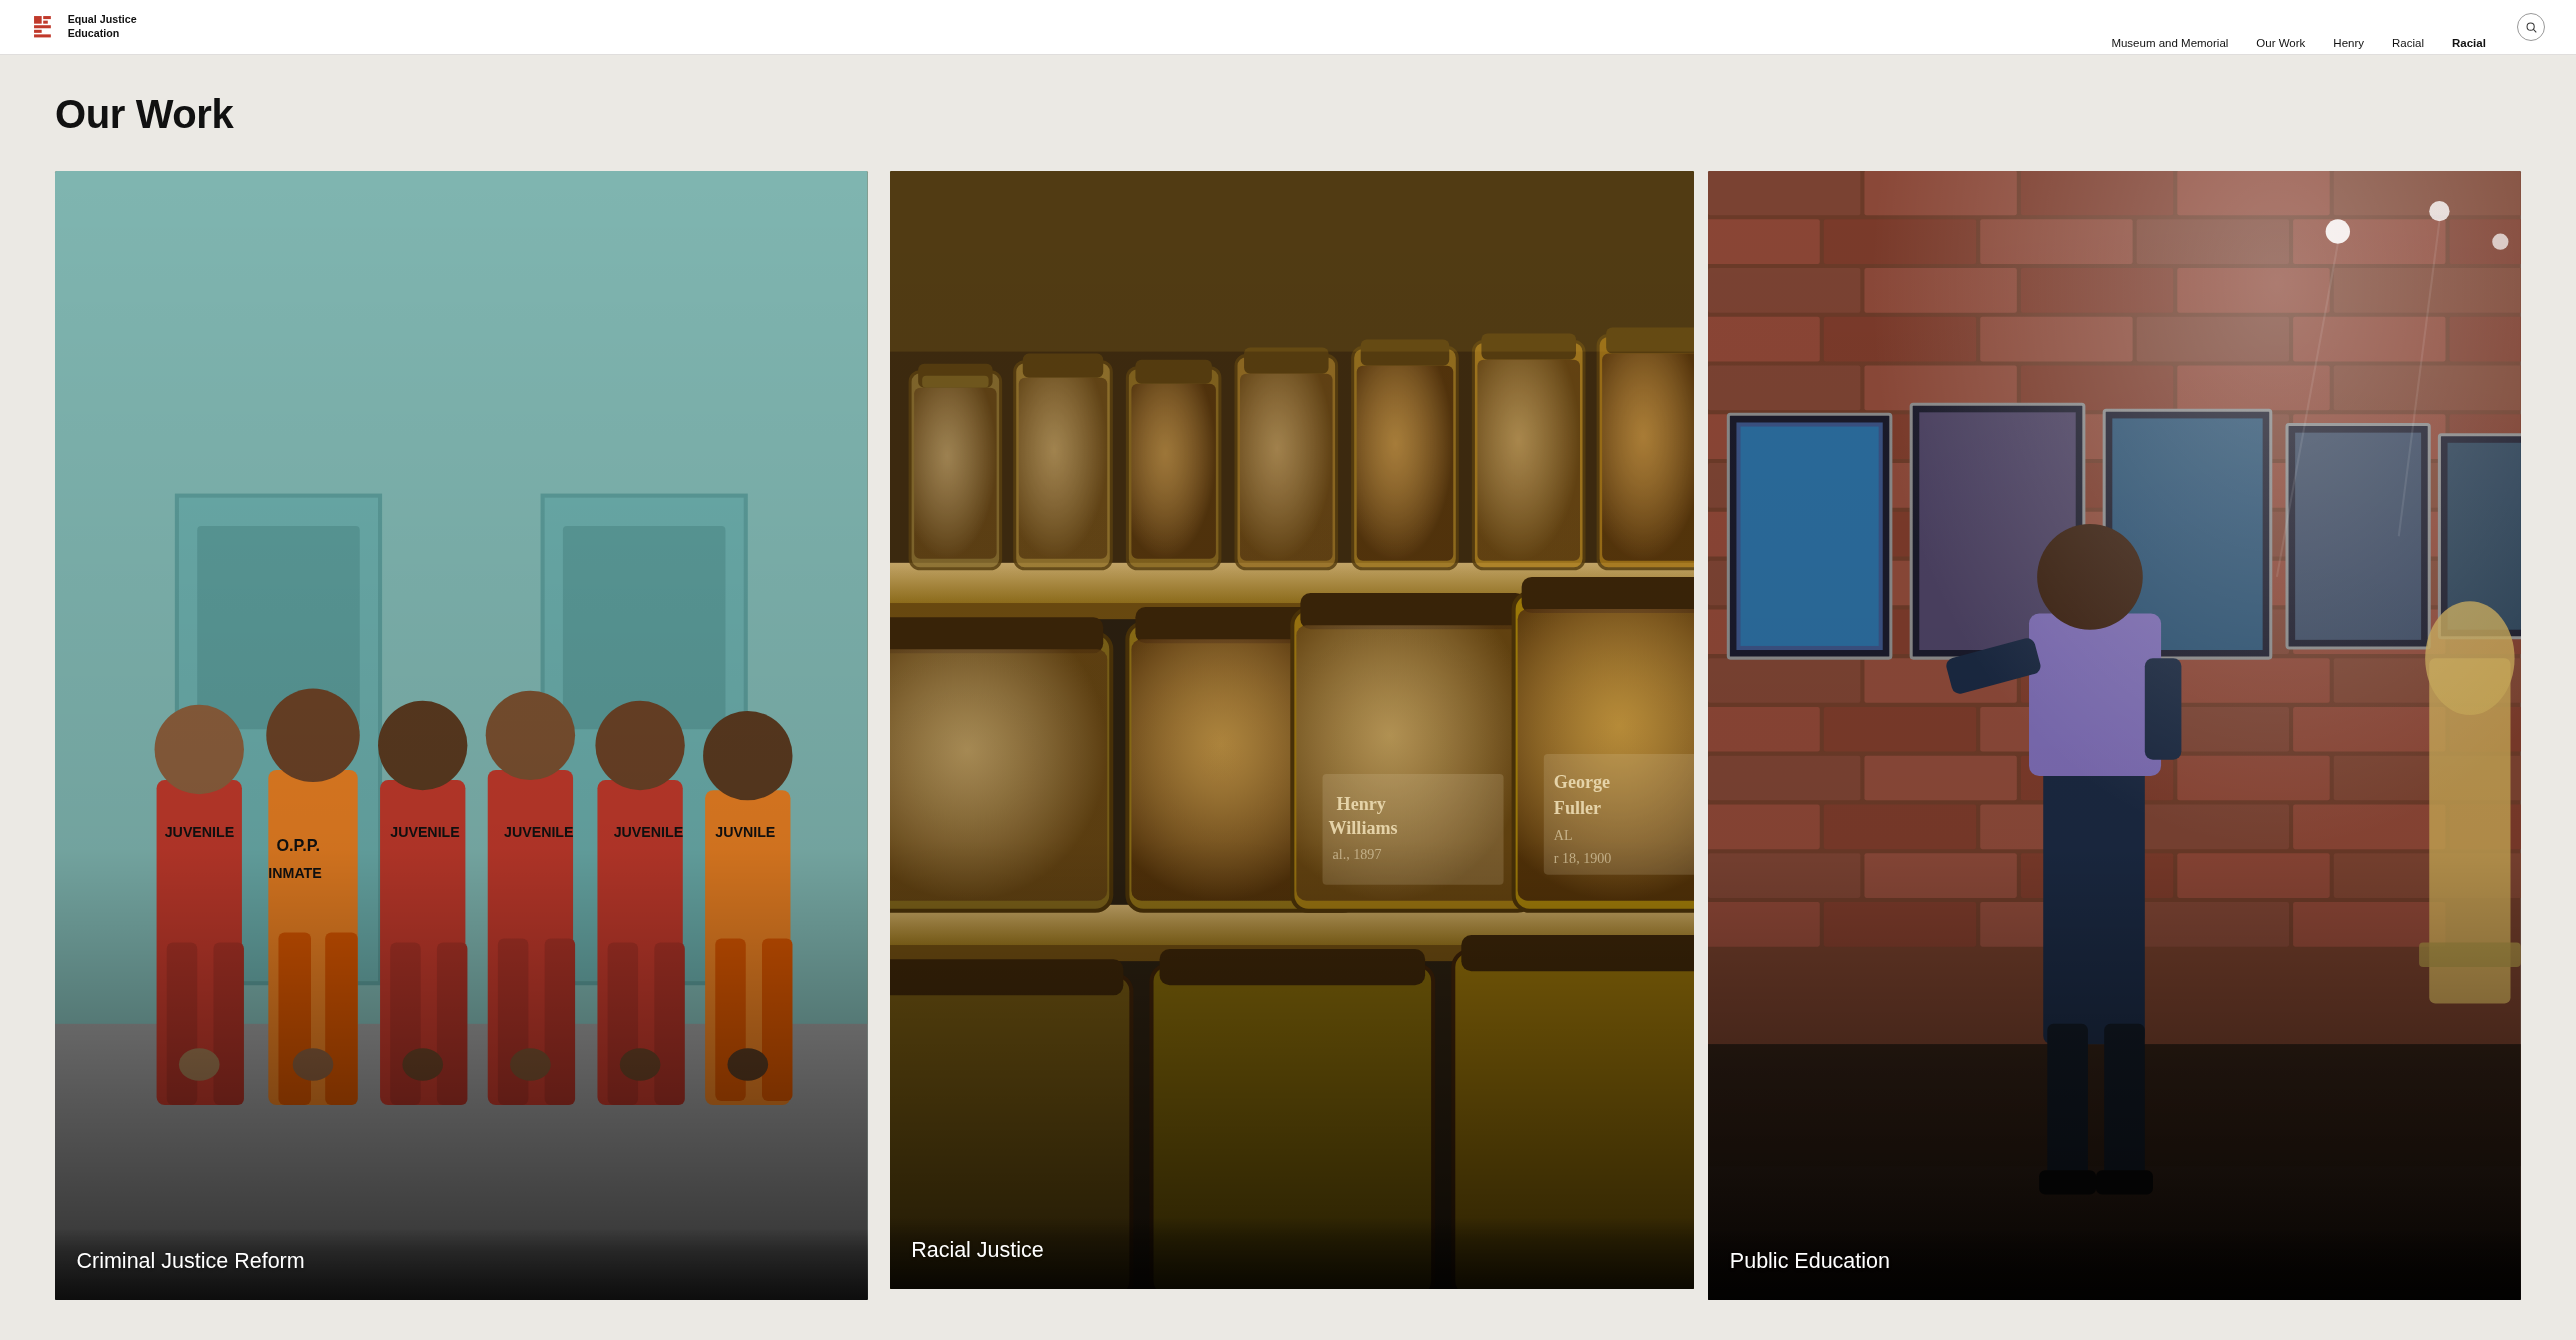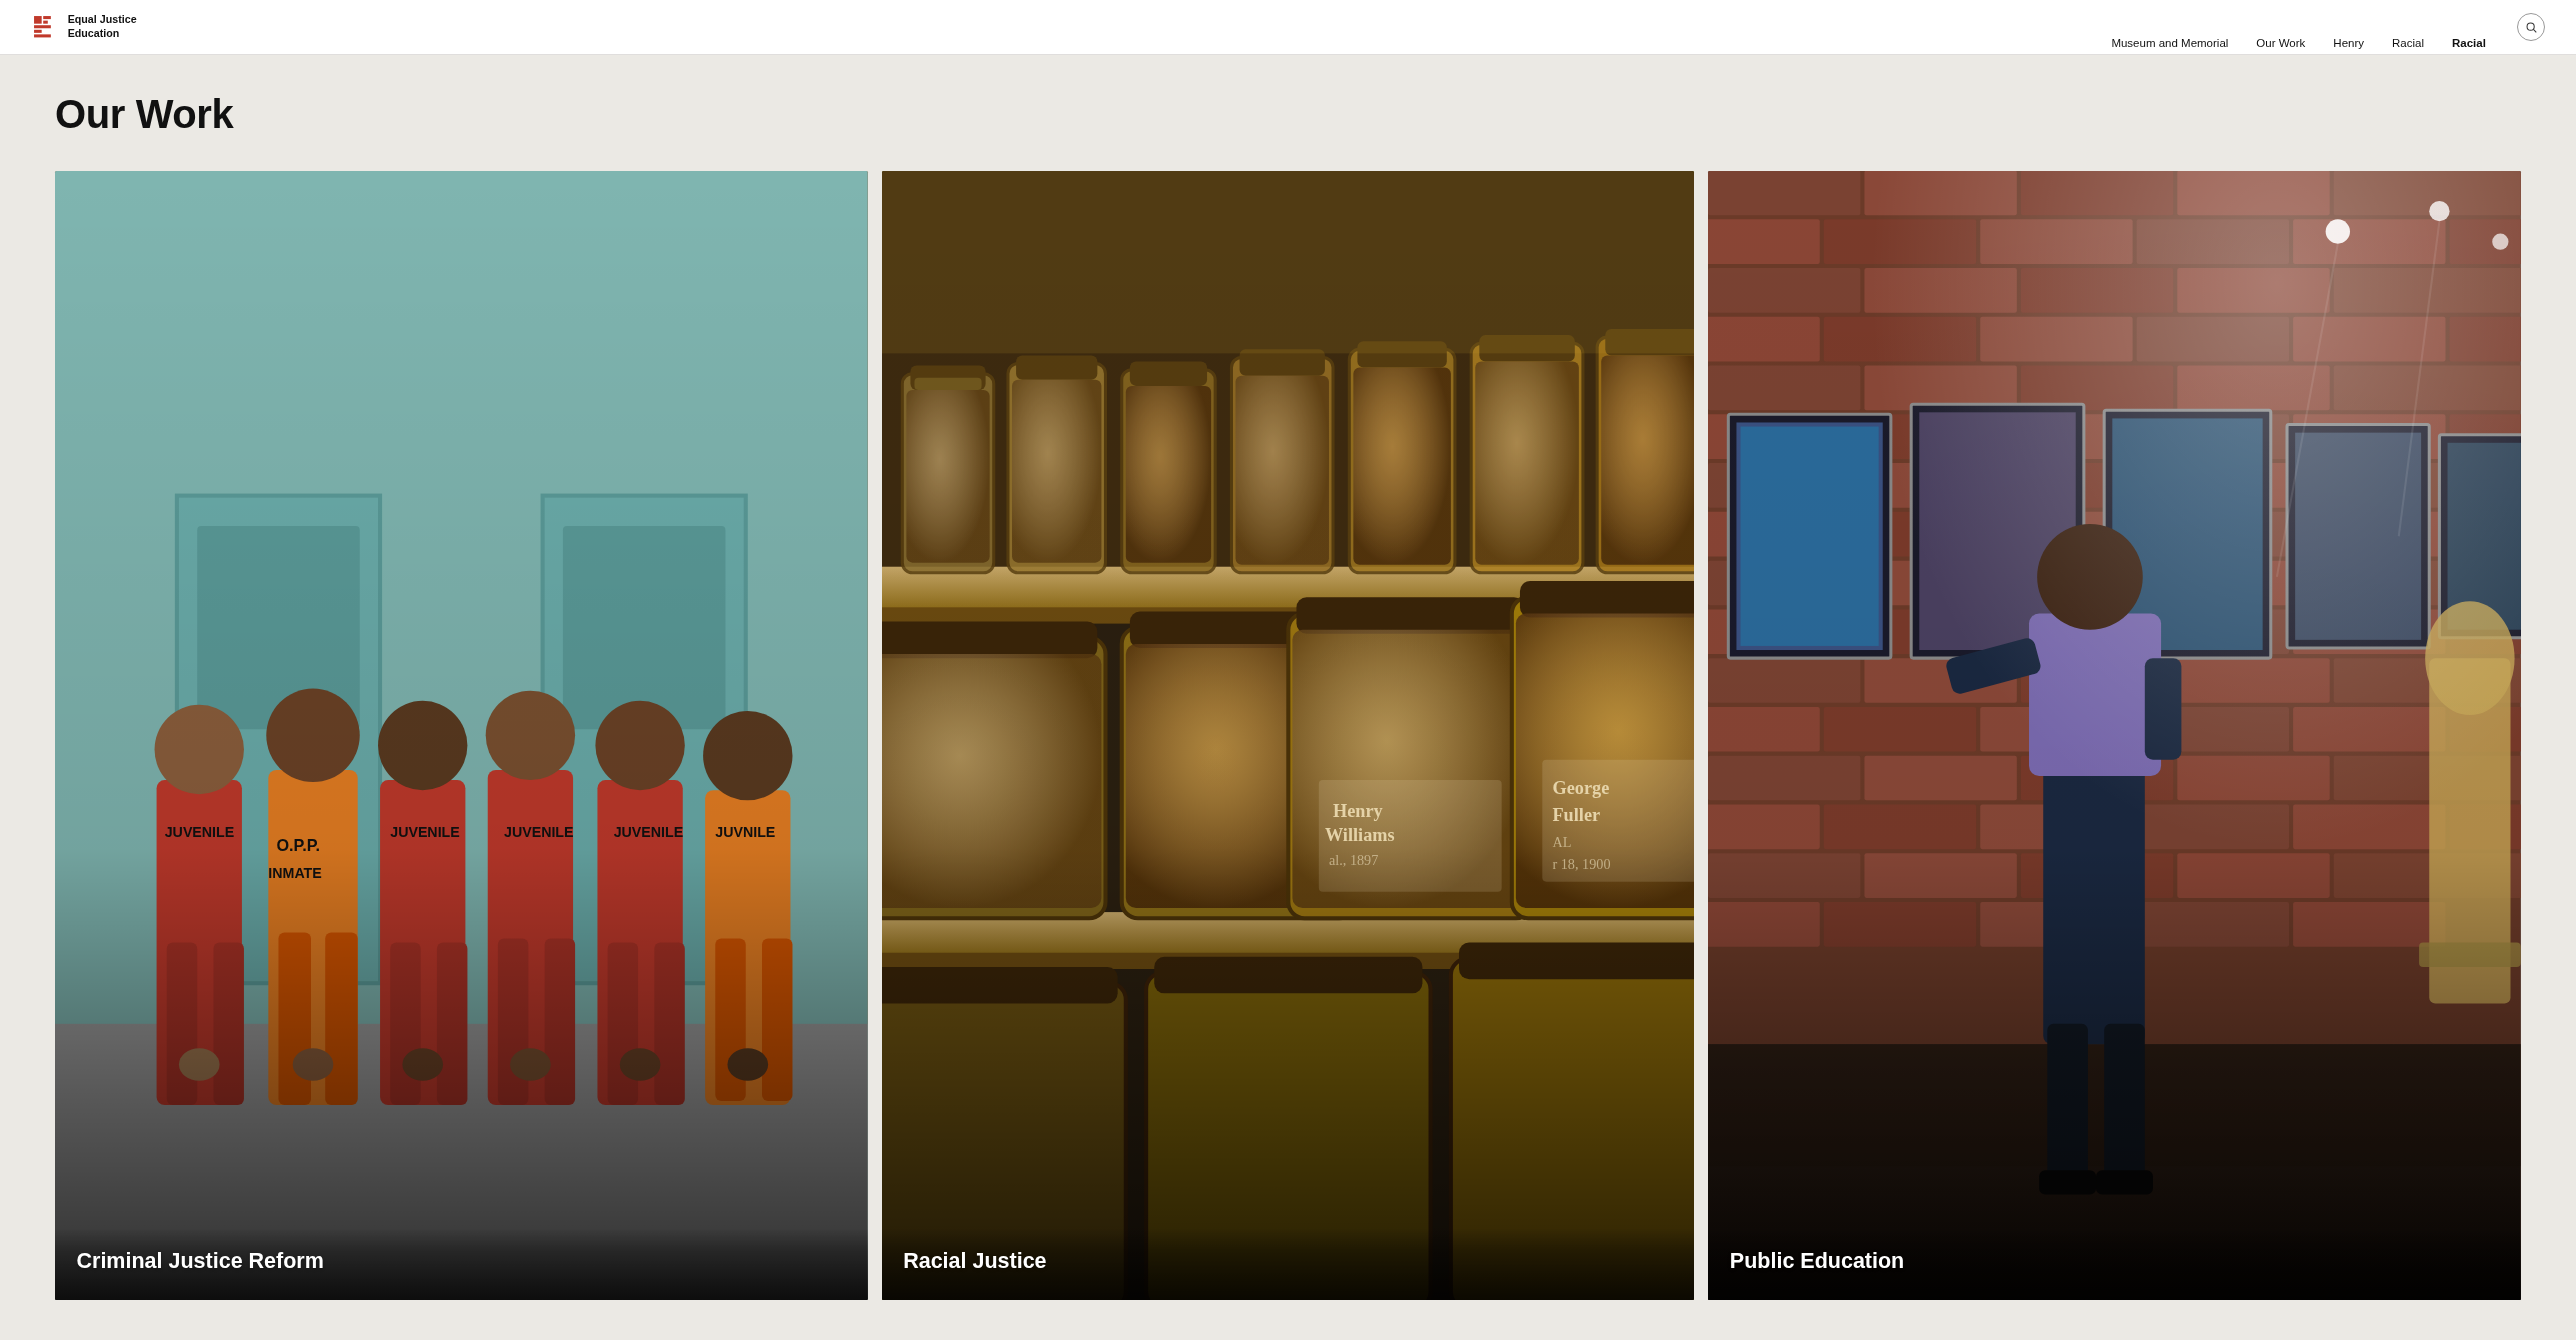--- a/index.html
+++ b/index.html
@@ -131,32 +131,33 @@
       position: absolute;
       bottom: 0;
       left: 0;
       right: 0;
       padding: 21.5px 21.5px 24.5px 21.5px;
       background: linear-gradient(to top, rgba(0,0,0,0.72) 0%, rgba(0,0,0,0.3) 70%, transparent 100%);
     }
 
     .card-label-text {
       font-size: 21.5px;
-      font-weight: 700;
+      font-weight: 400;
       color: #fff;
       line-height: 1.2;
       text-shadow: 0 0.8px 3.1px rgba(0,0,0,0.4);
     }
 
     
     .card-criminal {
       background: #8b7355;
     }
     .card-racial {
       background: #bef264;
+      margin-left: 8px;
     }
     .card-public {
       background: #737373;
     }
   </style>
 </head>
 <body>
 
 <header class="header">
   <a class="logo" href="#">

